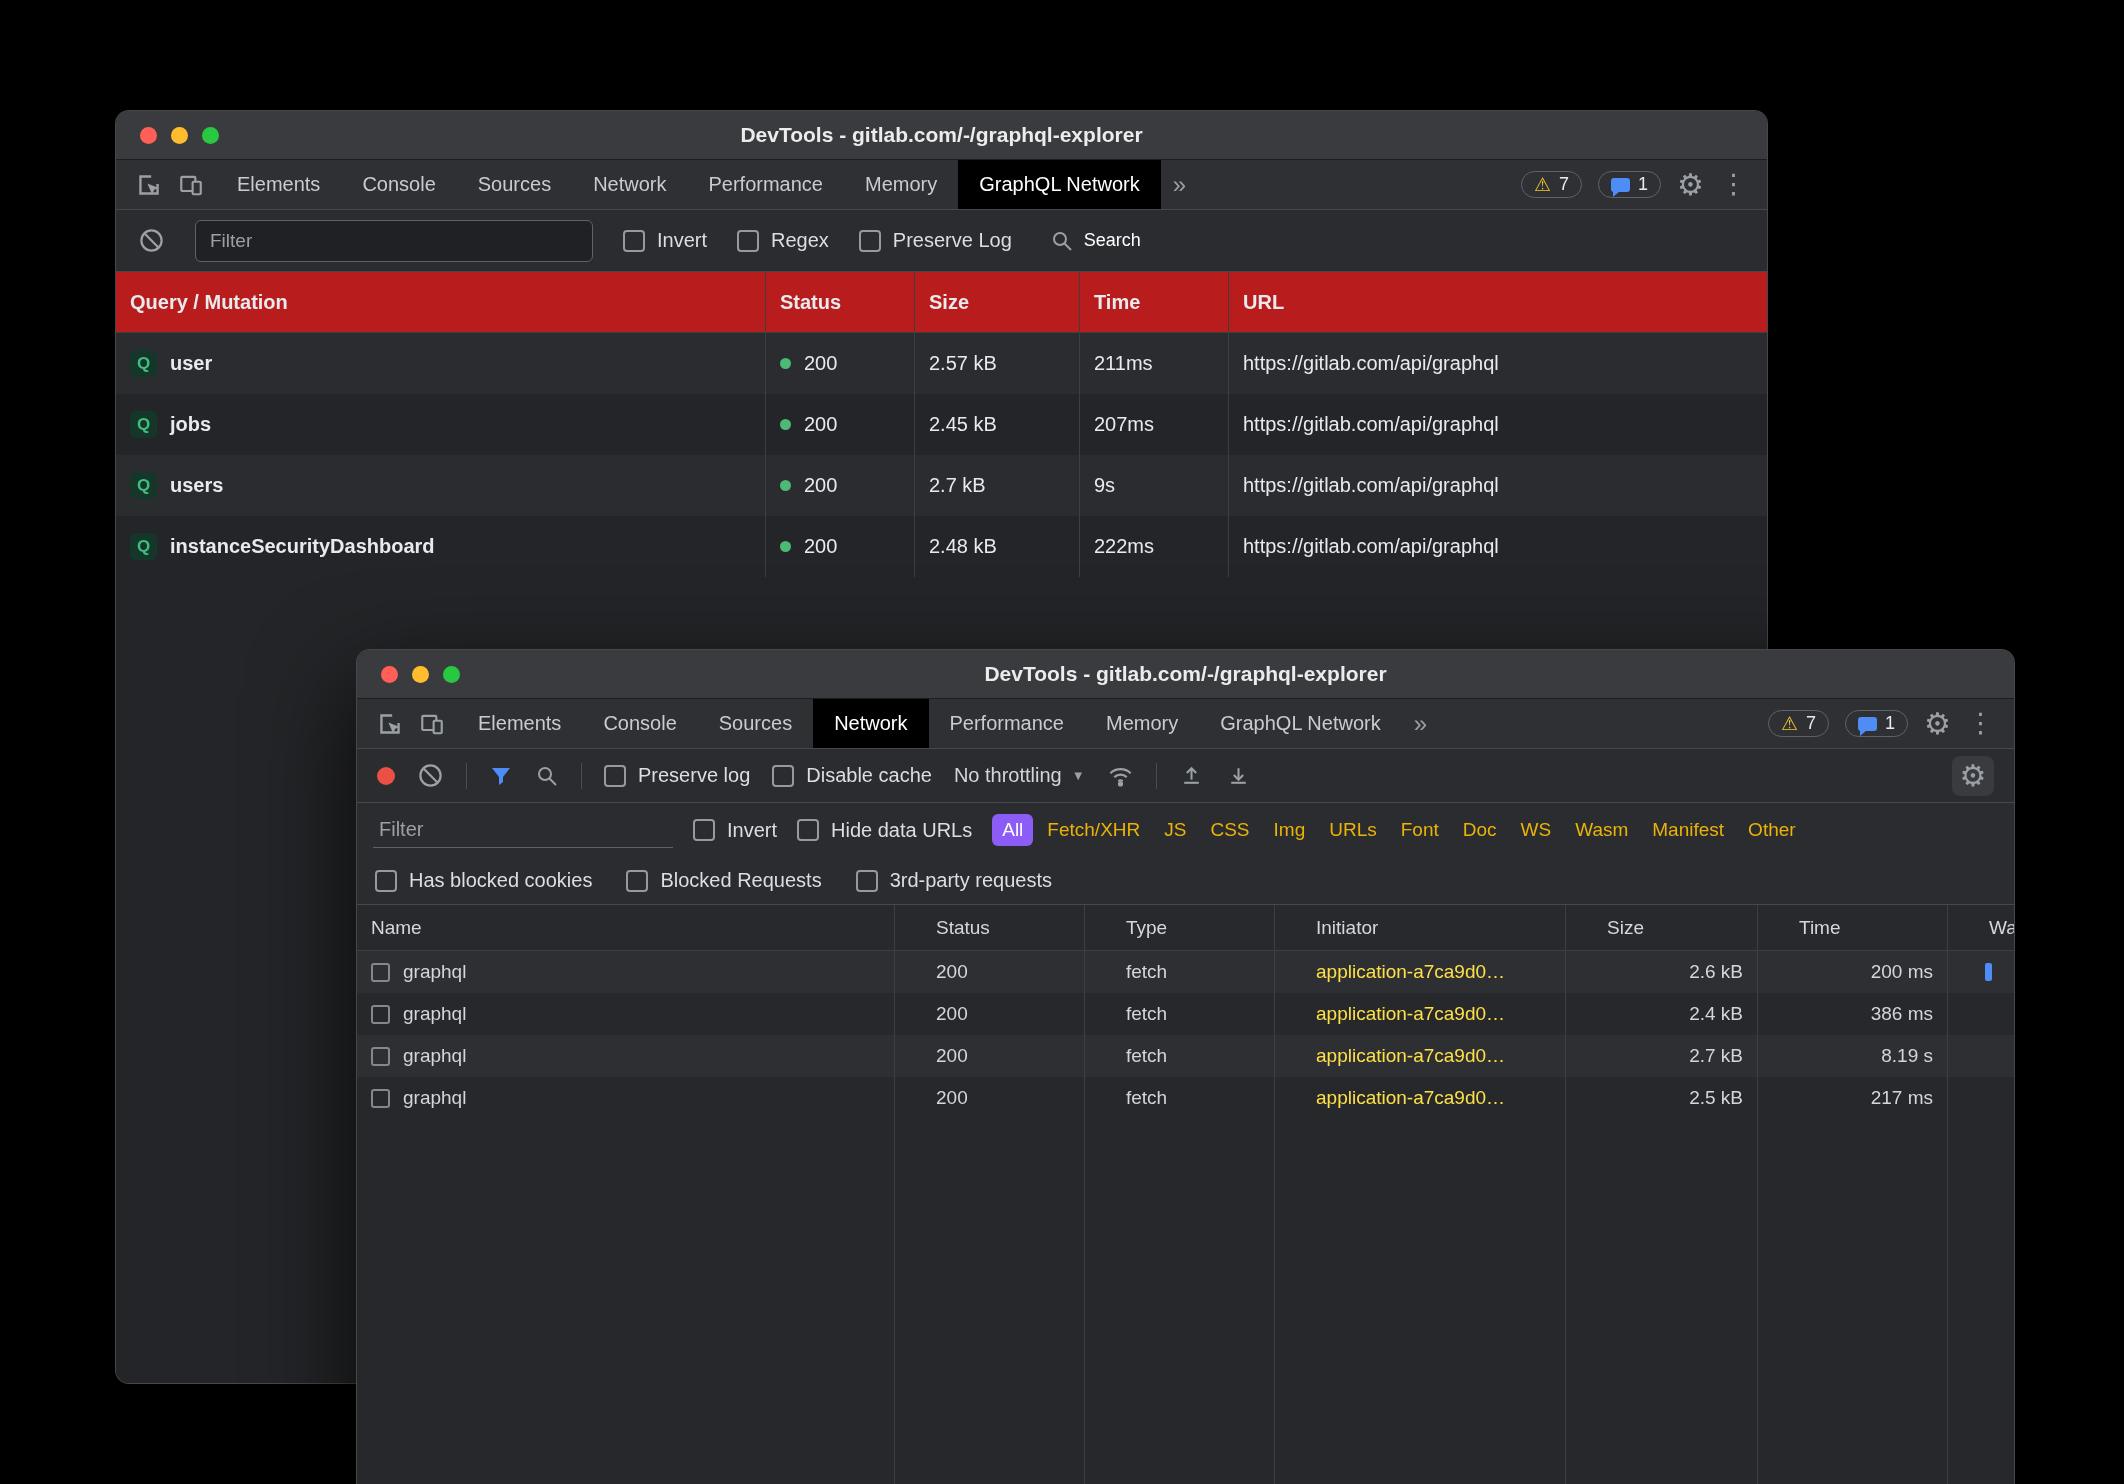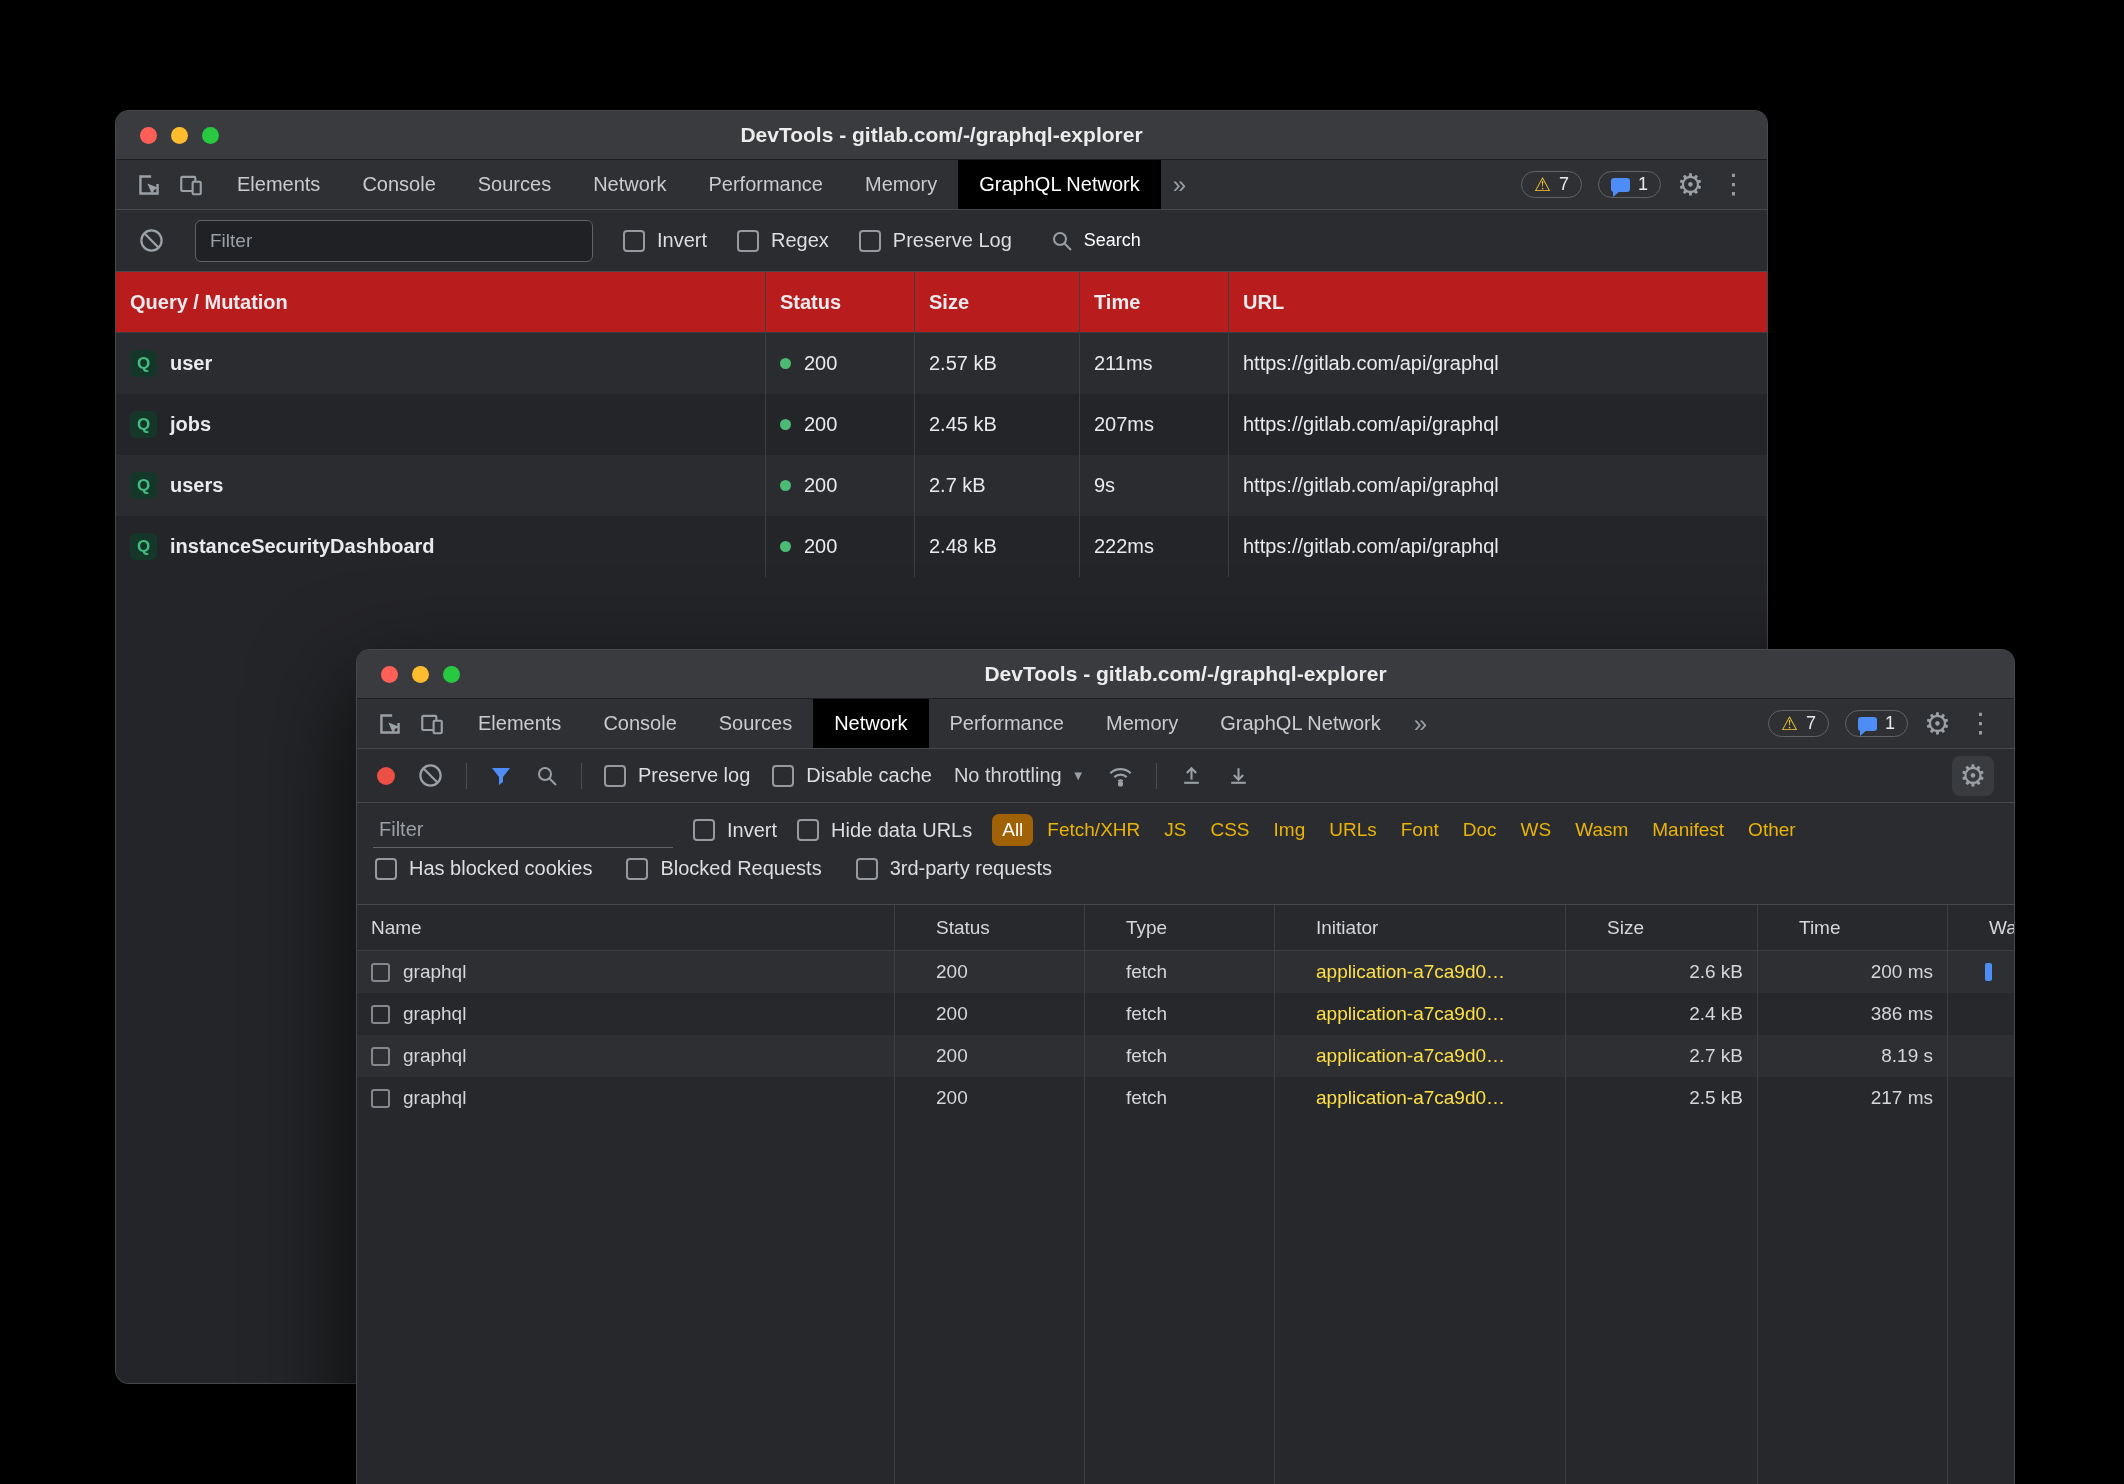--- a/index.html
+++ b/index.html
@@ -75,24 +75,24 @@
              display:flex; align-items:center; justify-content:center; }
 
   
   .nfilterbar { flex:none; height:54px; background:#2b2c2f; display:flex; align-items:center;
                 padding:0 16px; gap:20px; }
   .nfilter-input { width:300px; background:transparent; border:none; border-bottom:1px solid #5f6368;
                    color:#e8eaed; font-size:20px; padding:6px 6px; outline:none; }
   .nfilter-input::placeholder { color:#9aa0a6; }
   .pills { display:flex; align-items:center; gap:4px; }
   .pill { padding:5px 10px; font-size:19px; color:#eab308; border-radius:6px; white-space:nowrap; }
-  .pill.selected { background:#a16207; color:#fff;border-radius:7px; }
+  .pill.selected { background:#8b5cf6; color:#fff; }
 
   .noptbar { flex:none; height:48px; background:#2b2c2f; border-bottom:1px solid #46484c;
-             display:flex; align-items:flex-start; padding:0 18px; gap:34px; }
+             display:flex; align-items:center; padding:0 18px; gap:34px; }
 
   
   .ngrid { display:grid; grid-template-columns:538px 163px 163px 264px 165px 163px 203px;gap:27px; }
   .nrow { height:42px; align-items:center; font-size:19px; color:#d4d6d9; }
   .nrow.header { height:46px; background:#28292c; color:#d5d7da; border-bottom:1px solid #3c3e42; }
   .ncell { padding:0 14px; display:flex; align-items:center; height:100%; gap:13px;
            border-right:1px solid #3c3e42; white-space:nowrap; overflow:hidden; }
   .ncell:last-child { border-right:none; }
   .ncell.right { justify-content:flex-end; }
   .nrow.odd { background:#2e2f33; }

